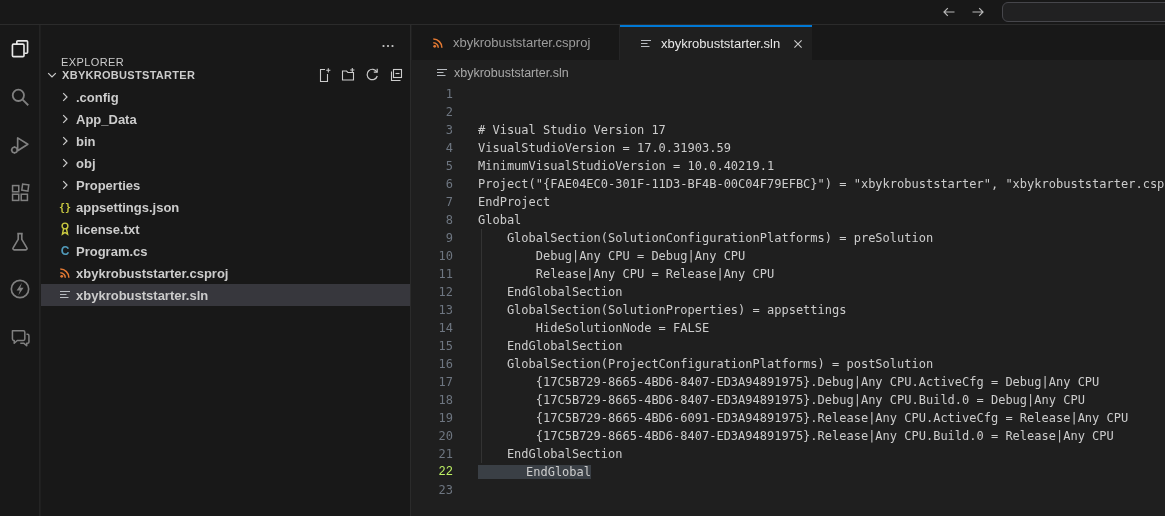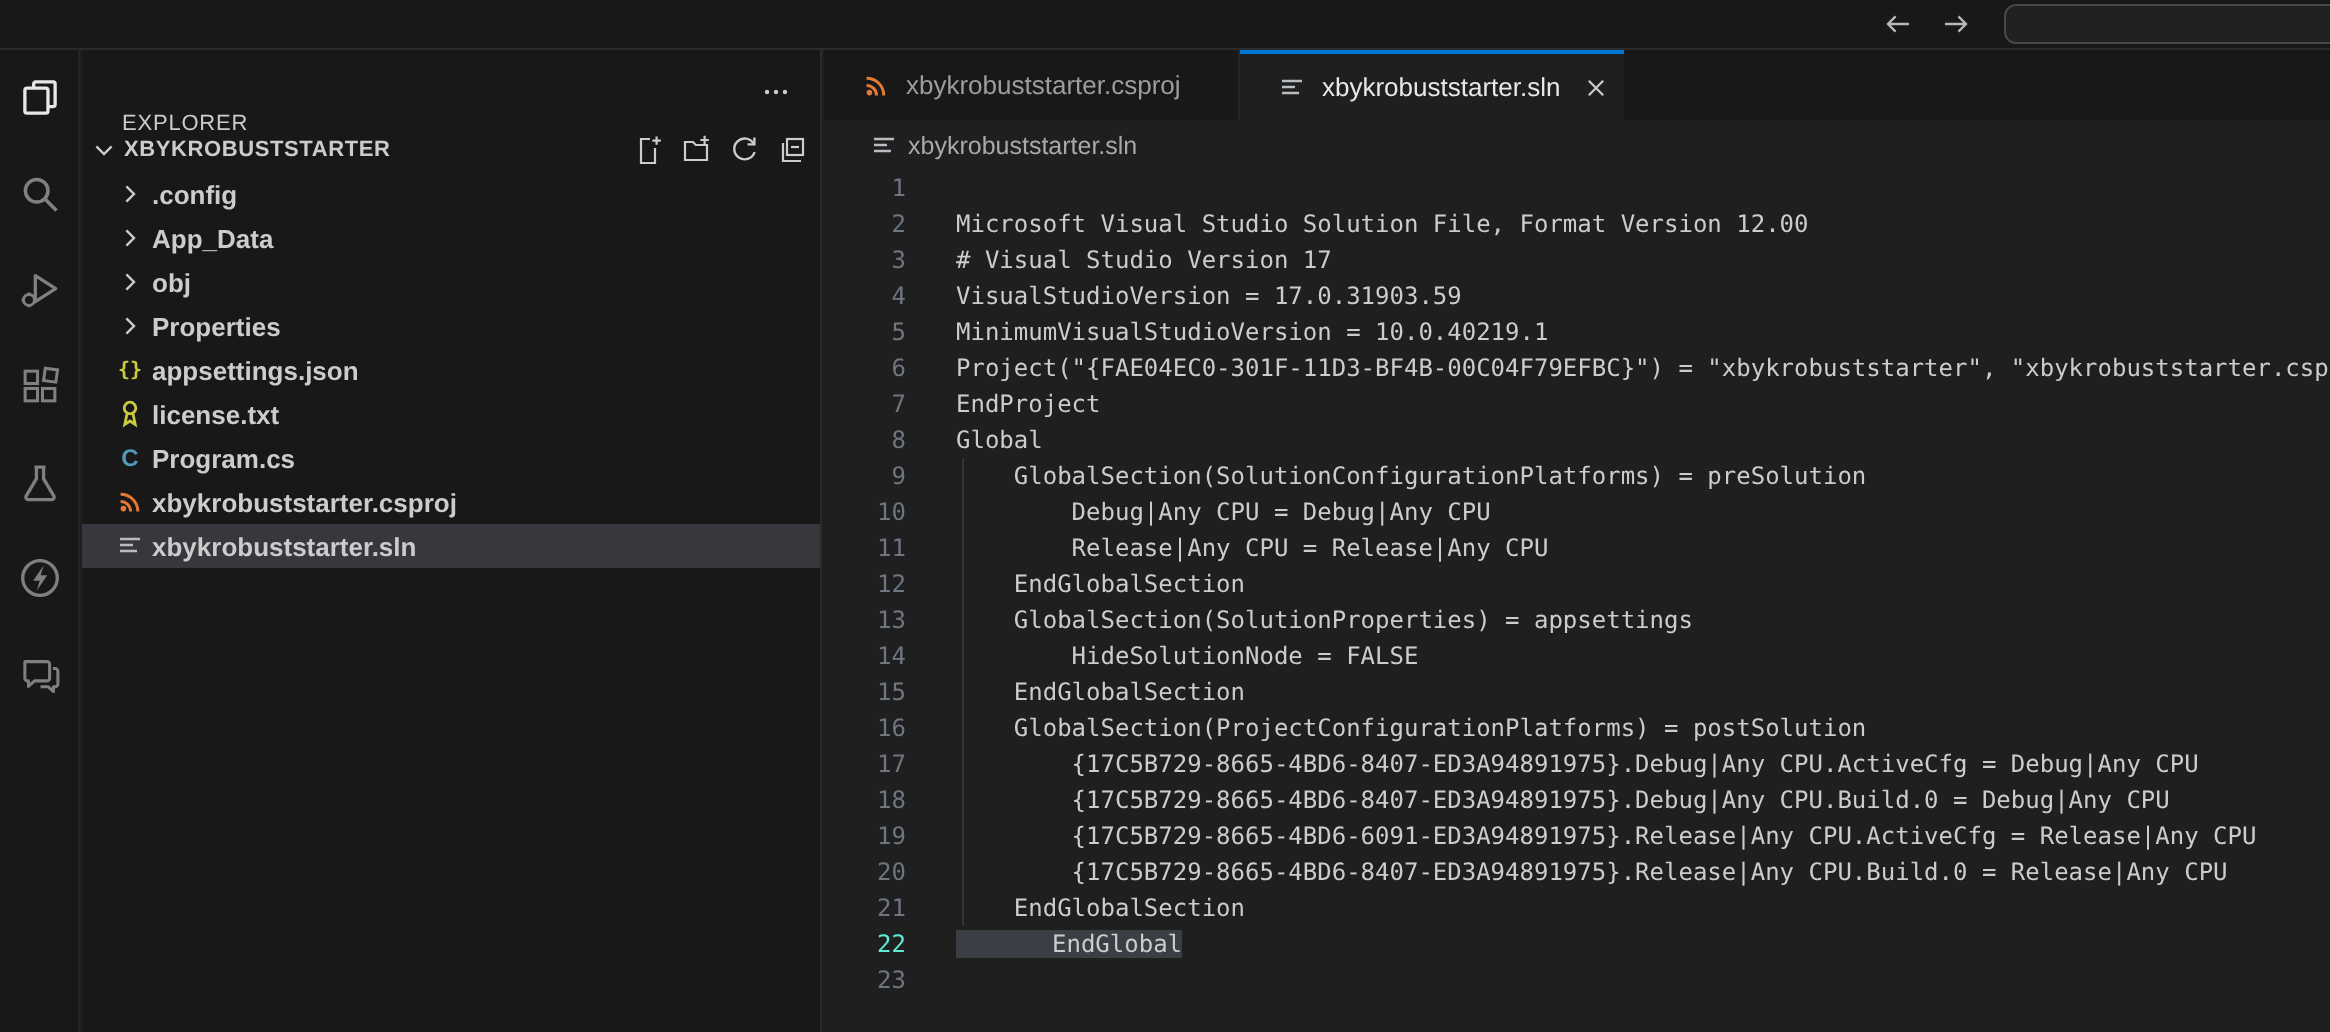--- a/index.html
+++ b/index.html
@@ -51,21 +51,21 @@
   .tab.active { width:192px; background:#1f1f1f; color:#e8e8e8; border-top:2px solid #0078d4; }
   .tab .closer { width:16px; height:16px; margin-left:10px; }
   #breadcrumb { position:absolute; left:0; top:35px; width:100%; height:25px; display:flex; align-items:center; }
   #breadcrumb .ficon { width:16px; height:16px; margin-left:22px; margin-right:4px; display:flex; align-items:center; justify-content:center;}
   #breadcrumb .btext { color:#a9a9a9; font-size:12.5px; }
 
   #code { position:absolute; left:0; top:60px; width:100%;
     font-family:"DejaVu Sans Mono", monospace; font-size:12px; line-height:18px; }
   .cline { display:flex; height:18px; }
   .ln { width:41px; text-align:right; color:#6e7681; flex:none; }
-  .ln.active { color:#5eead4; }
+  .ln.active { color:#bef264;font-family:Liberation Mono, monospace; }
   .ctext { padding-left:25px; white-space:pre; color:#cccccc; }
   .sel { background:#3a3f45;padding-left:48px; }
   #indent-guide { position:absolute; left:69px; top:144px; width:1px; height:234px; background:#333333; }
 </style>
 </head>
 <body>
 
 <div id="app">
   <div id="titlebar">
     <div class="navarrow" id="nav-back"><svg width="16" height="16" viewBox="0 0 16 16">
@@ -144,20 +144,26 @@
           <span class="twist"><svg width="16" height="16" viewBox="0 0 16 16">
               <path d="M6.2 4.2 10 8l-3.8 3.8" fill="none" stroke="#cccccc" stroke-width="1.2"></path>
             </svg></span>
           <span class="lbl">.config</span>
         </div>
         <div class="trow">
           <span class="twist"><svg width="16" height="16" viewBox="0 0 16 16">
               <path d="M6.2 4.2 10 8l-3.8 3.8" fill="none" stroke="#cccccc" stroke-width="1.2"></path>
             </svg></span>
           <span class="lbl">App_Data</span>
+        </div>
+        <div class="trow">
+          <span class="twist"><svg width="16" height="16" viewBox="0 0 16 16">
+              <path d="M6.2 4.2 10 8l-3.8 3.8" fill="none" stroke="#cccccc" stroke-width="1.2"></path>
+            </svg></span>
+          <span class="lbl">bin</span>
         </div>
         <div class="trow">
           <span class="twist"><svg width="16" height="16" viewBox="0 0 16 16">
               <path d="M6.2 4.2 10 8l-3.8 3.8" fill="none" stroke="#cccccc" stroke-width="1.2"></path>
             </svg></span>
           <span class="lbl">obj</span>
         </div>
         <div class="trow">
           <span class="twist"><svg width="16" height="16" viewBox="0 0 16 16">
               <path d="M6.2 4.2 10 8l-3.8 3.8" fill="none" stroke="#cccccc" stroke-width="1.2"></path>
@@ -258,21 +264,20 @@
       <span class="btext">xbykrobuststarter.sln</span>
     </div>
     <div id="code">
       <div id="indent-guide"></div>
     <div class="cline">
           <span class="ln">1</span>
           <span class="ctext"></span>
         </div>
         <div class="cline">
           <span class="ln">2</span>
-          <span class="ctext">Microsoft Visual Studio Solution File, Format Version 12.00</span>
         </div>
         <div class="cline">
           <span class="ln">3</span>
           <span class="ctext"># Visual Studio Version 17</span>
         </div>
         <div class="cline">
           <span class="ln">4</span>
           <span class="ctext">VisualStudioVersion = 17.0.31903.59</span>
         </div>
         <div class="cline">

